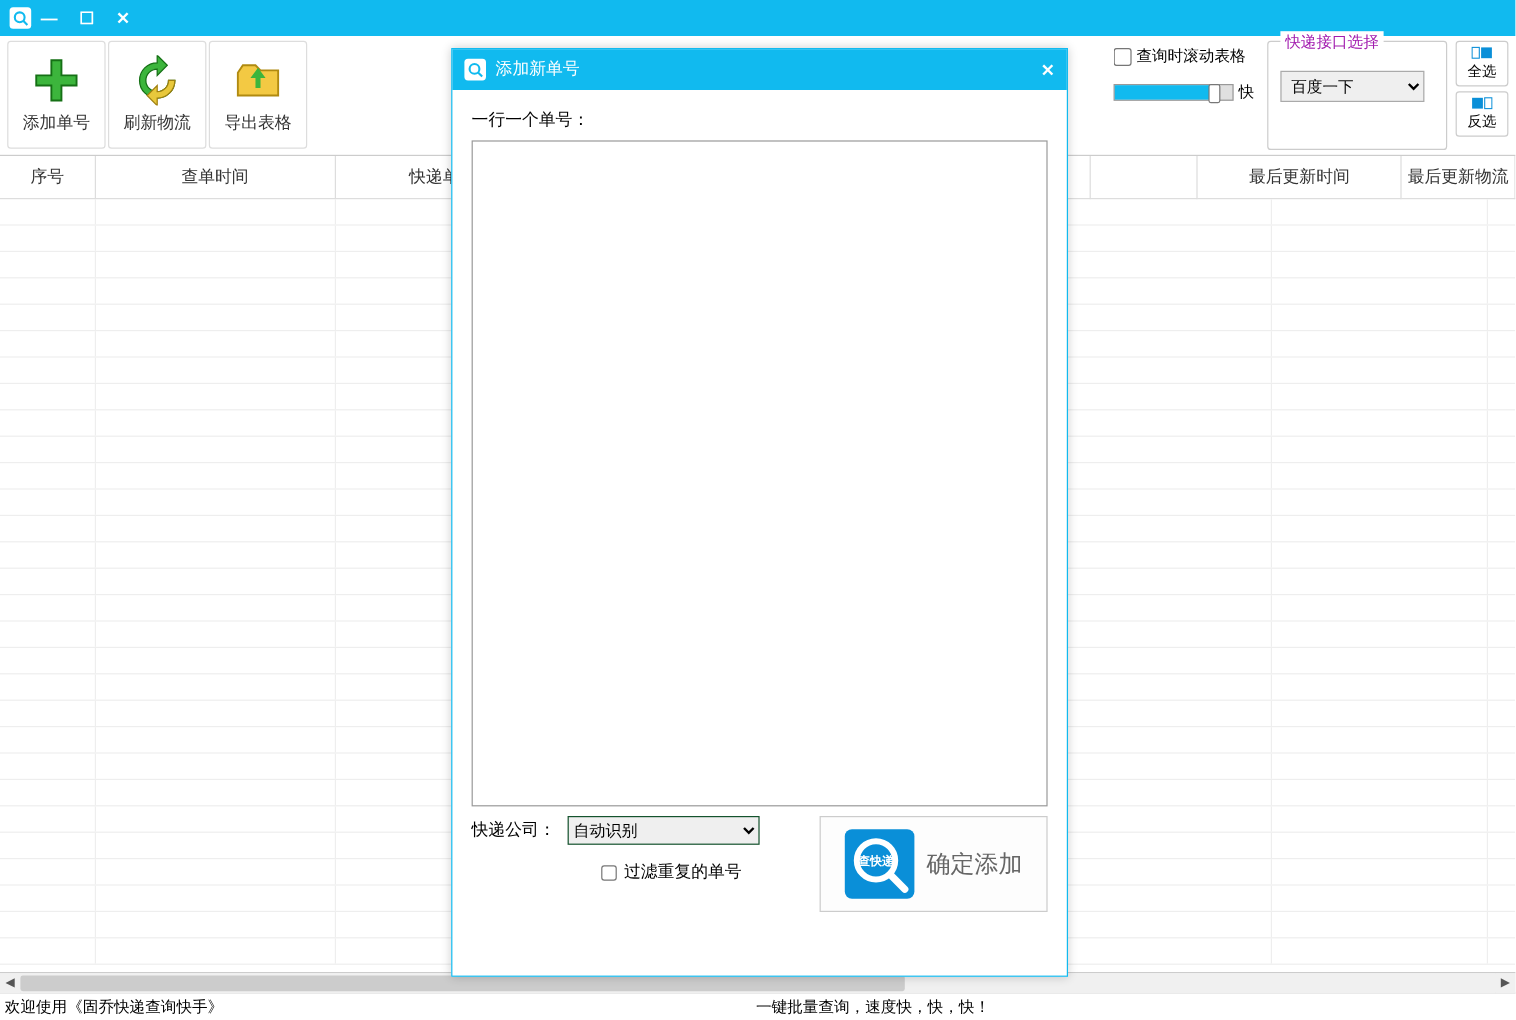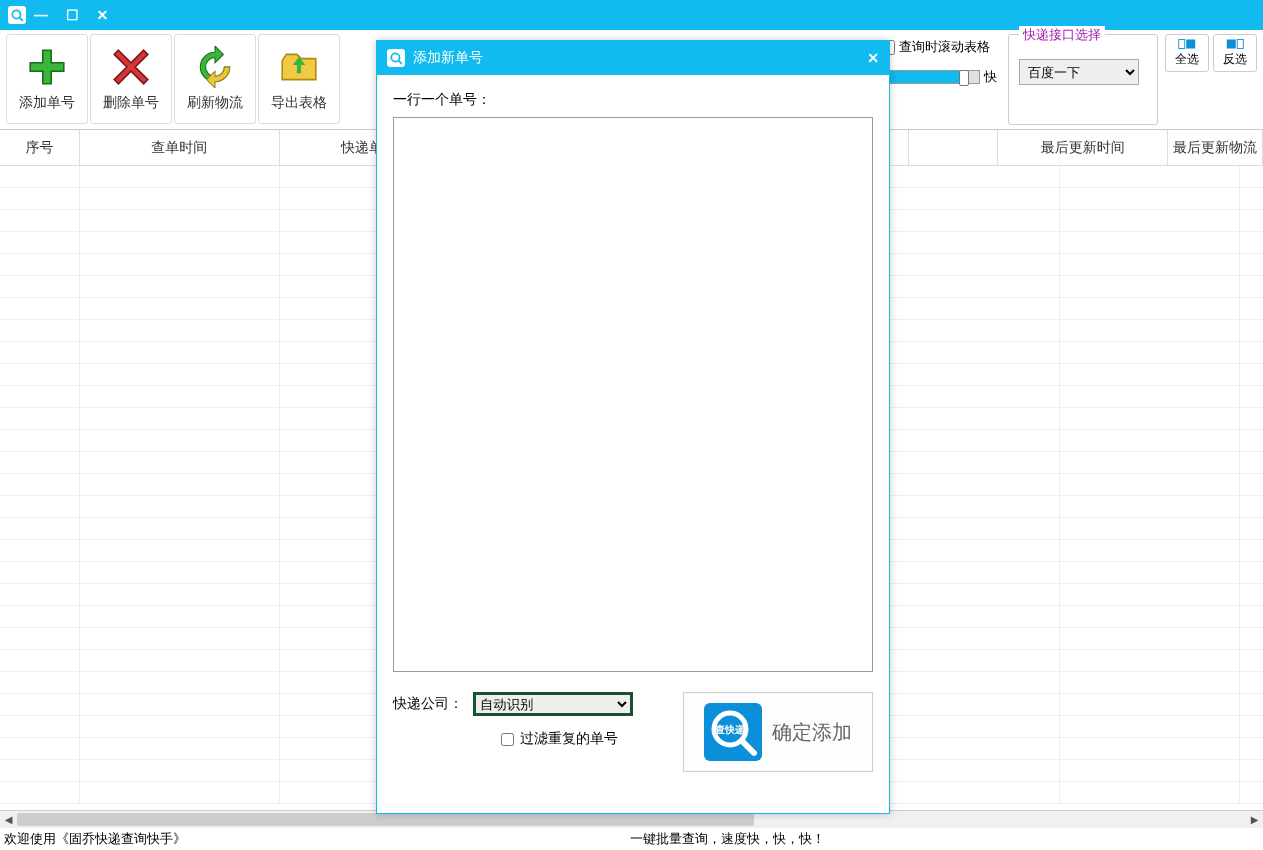--- a/index.html
+++ b/index.html
@@ -23,21 +23,21 @@
 .chk-row input[type="checkbox"] { width: 15px; height: 15px; }
 .progress-row { display: flex; align-items: center; gap: 4px; margin-top: 8px; }
 .progress-bar { width: 100px; height: 14px; background: #e0e0e0; border: 1px solid #999; position: relative; }
 .progress-bar .fill { position: absolute; left: 0; top: 0; bottom: 0; width: 85%; background: #11baef; }
 .progress-bar .knob { position: absolute; right: 10px; top: -1px; width: 10px; height: 16px; background: #fff; border: 1px solid #777; border-radius: 2px; }
 
 .api-group { border: 1px solid #ccc; border-radius: 3px; padding: 4px 10px 8px; position: relative; width: 150px; }
 .api-group .legend { position: absolute; top: -9px; left: 10px; background: #fff; padding: 0 4px; font-size: 13px; color: #a21caf; }
 .api-group select { width: 120px; height: 26px; margin-top: 20px; border: 1px solid #aaa; font-size: 13px; padding: 0 4px; }
 
-.mini-btns { display: flex; gap: 4px; justify-content: center; }
+.mini-btns { display: flex; flex-direction: column; gap: 4px; }
 .mini-btn { width: 44px; height: 38px; border: 1px solid #ccc; border-radius: 3px; display: flex; flex-direction: column; align-items: center; justify-content: center; font-size: 12px; cursor: pointer; gap: 1px; }
 .mini-btn svg { width: 18px; height: 12px; }
 
 .table-area { height: 680px; overflow: hidden; position: relative; }
 .thead { display: flex; height: 36px; background: #fff; }
 .th { border-right: 1px solid #ddd; border-bottom: 1px solid #ddd; display: flex; align-items: center; justify-content: center; font-size: 14px; color: #333; }
 .tbody { height: 640px; overflow: hidden; }
 .tr { height: 22px; display: flex; border-bottom: 1px solid #eee; }
 .td { border-right: 1px solid #eee; }
 
@@ -52,24 +52,24 @@
 
 
 .dialog { position: absolute; left: 376px; top: 40px; width: 514px; height: 774px; background: #fff; border: 1px solid #11baef; box-shadow: 0 0 8px rgba(0,0,0,0.2); display: flex; flex-direction: column; }
 .dialog .dlg-title { height: 34px; background: #11baef; color: #fff; display: flex; align-items: center; padding: 0 10px; font-size: 14px; }
 .dialog .dlg-title .dlg-icon { width: 18px; height: 18px; background: #fff; border-radius: 3px; display: flex; align-items: center; justify-content: center; margin-right: 8px; }
 .dialog .dlg-title .dlg-icon svg { width: 14px; height: 14px; }
 .dialog .dlg-title .dlg-close { margin-left: auto; cursor: pointer; font-size: 14px; font-weight: bold; }
 .dialog .dlg-body { padding: 16px; flex: 1; display: flex; flex-direction: column; }
 .dialog .dlg-label { font-size: 14px; margin-bottom: 8px; }
 .dialog textarea { width: 100%; height: 555px; border: 1px solid #999; resize: none; font-size: 13px; padding: 4px; }
-.dialog .dlg-bottom { display: flex; align-items: flex-start; margin-top: 20px; gap: 10px; }
+.dialog .dlg-bottom { display: flex; align-items: flex-start; margin-top: 8px; gap: 10px; }
 .dialog .company-col { display: flex; flex-direction: column; gap: 14px; }
 .dialog .company-row { display: flex; align-items: center; gap: 10px; font-size: 14px; }
-.dialog .company-row select { width: 160px; height: 24px; border: 3px solid #14532d; }
+.dialog .company-row select { width: 160px; height: 24px; border: 1px solid #14532d; }
 .dialog .filter-row { display: flex; align-items: center; gap: 6px; font-size: 14px; margin-left: 108px; }
 .dialog .confirm-btn { margin-left: auto; width: 190px; height: 80px; border: 1px solid #ccc; display: flex; align-items: center; justify-content: center; gap: 10px; cursor: pointer; background: #fdfdfd; }
 .dialog .confirm-btn .c-icon { width: 58px; height: 58px; background: #0a8fd8; border-radius: 6px; display: flex; align-items: center; justify-content: center; position: relative; }
 .dialog .confirm-btn .c-text { font-size: 20px; color: #666; }
 </style>
 </head>
 <body>
 
 <div class="title-bar">
   <span class="app-icon">
@@ -86,28 +86,20 @@
 </div>
 
 <div class="toolbar">
   <div class="tool-btn">
     <span class="t-icon">
       <svg viewBox="0 0 40 40">
           <path d="M16 4 h8 v12 h12 v8 h-12 v12 h-8 v-12 h-12 v-8 h12 z" fill="#3cb53c" stroke="#157015" stroke-width="1.5"></path>
         </svg>
     </span>
     <span class="t-label">添加单号</span>
-  </div>
-  <div class="tool-btn">
-    <span class="t-icon">
-      <svg viewBox="0 0 40 40">
-          <path d="M8 4 l12 12 l12 -12 l4 4 l-12 12 l12 12 l-4 4 l-12 -12 l-12 12 l-4 -4 l12 -12 l-12 -12 z" fill="#d13838" stroke="#801515" stroke-width="1.5"></path>
-        </svg>
-    </span>
-    <span class="t-label">删除单号</span>
   </div>
   <div class="tool-btn">
     <span class="t-icon">
       <svg viewBox="0 0 40 40">
           <path d="M20 6 a14 14 0 1 0 14 14 h-5 a9 9 0 1 1 -9 -9 v5 l8 -8 l-8 -8 z" fill="#3cb53c" stroke="#157015" stroke-width="1"></path>
           <path d="M20 34 a14 14 0 0 0 14 -14 h-5 a9 9 0 0 1 -9 9 v-5 l-8 8 l8 8 z" fill="#e8c83c" stroke="#a08010" stroke-width="1"></path>
         </svg>
     </span>
     <span class="t-label">刷新物流</span>
   </div>

